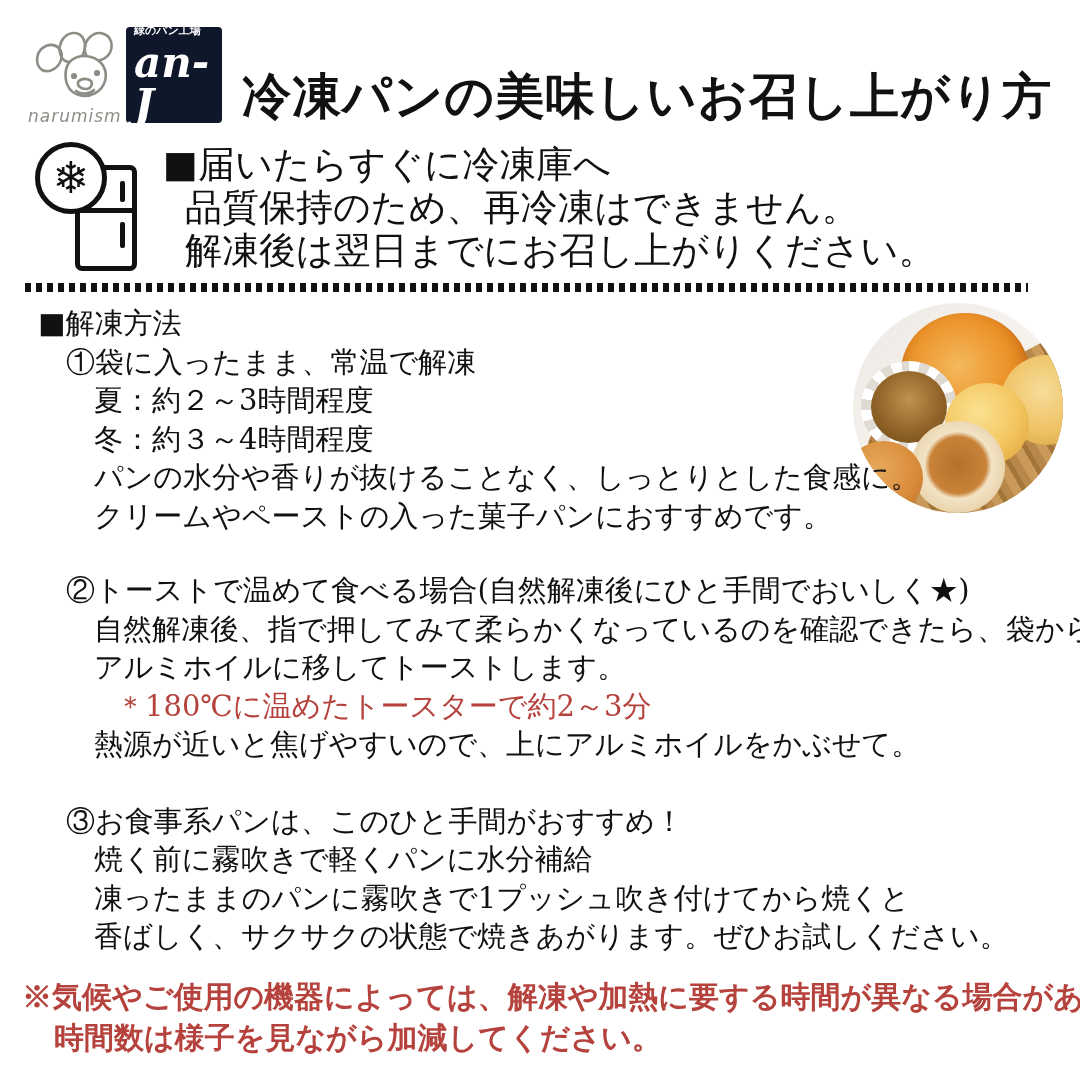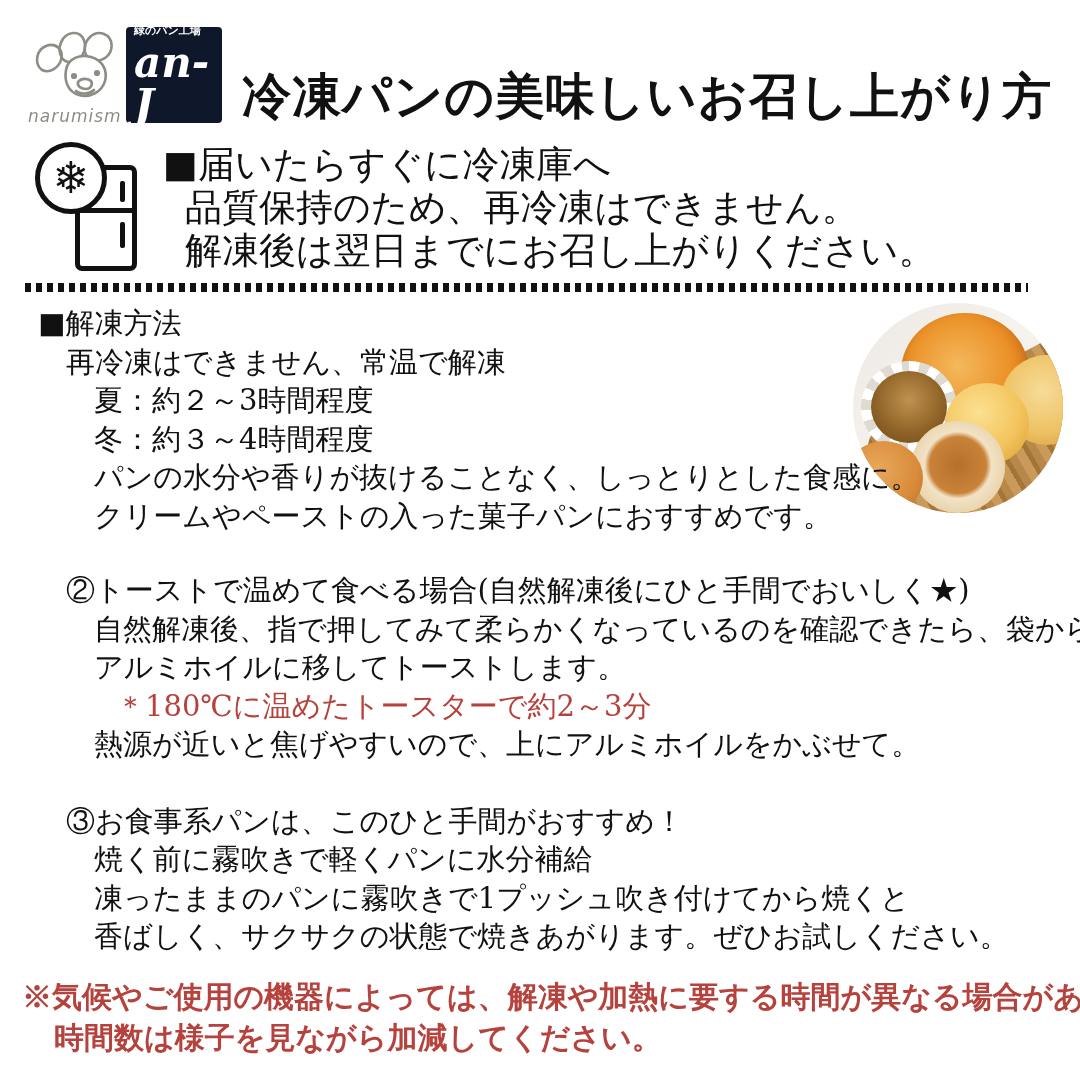--- a/index.html
+++ b/index.html
@@ -146,21 +146,21 @@
     <div class="bread muffin-top"></div>
     <div class="bread cheese-bun"></div>
     <div class="bread center-bun"></div>
     <div class="bread ring-bun"></div>
     <div class="bread small-bun"></div>
   </div>
 
   <div class="content">
     <span class="line">■解凍方法</span>
 
-    <span class="line lead"><span>再冷凍はできません、</span><span class="u">常温で解凍</span></span>
+    <span class="line lead"><span>①袋に入ったまま、</span><span class="u">常温で解凍</span></span>
     <span class="line sub">夏：約２～3時間程度</span>
     <span class="line sub">冬：約３～4時間程度</span>
     <span class="line sub">パンの水分や香りが抜けることなく、しっとりとした食感に。</span>
     <span class="line sub">クリームやペーストの入った菓子パンにおすすめです。</span>
 
     <span class="line lead gap2">②トーストで温めて食べる場合(自然解凍後にひと手間でおいしく★)</span>
     <span class="line sub">自然解凍後、指で押してみて柔らかくなっているのを確認できたら、袋から</span>
     <span class="line sub">アルミホイルに移してトーストします。</span>
     <span class="line red-line">＊180℃に温めたトースターで約2～3分</span>
     <span class="line sub">熱源が近いと焦げやすいので、上にアルミホイルをかぶせて。</span>

